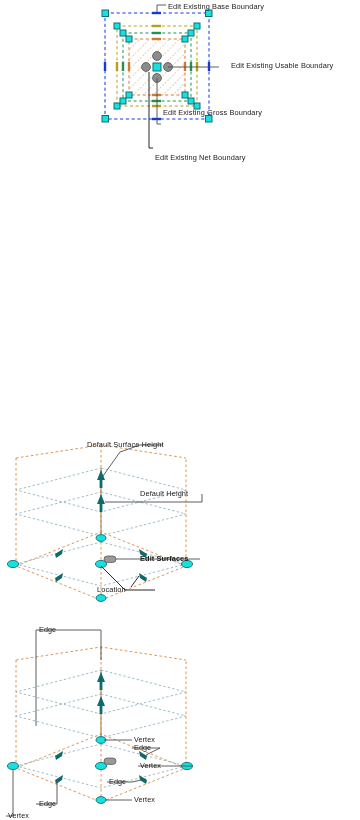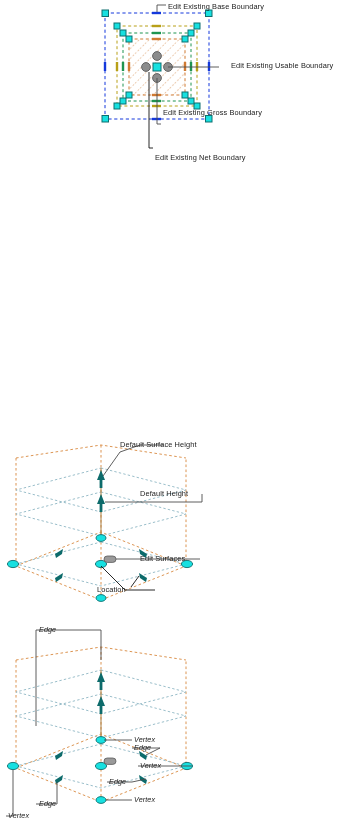--- a/index.html
+++ b/index.html
@@ -12,21 +12,21 @@
   svg{display:block;}
   .lbl{
     position:absolute;
     font-family:"Liberation Sans","DejaVu Sans",sans-serif;
     font-size:7.4px;
     line-height:9px;
     color:#1a1a1a;
     white-space:nowrap;
     letter-spacing:.1px;
   }
-  .lbl-sm{font-size:7.2px;font-style:italic;}
+  .lbl-sm{font-size:7.2px;}
 </style>
 </head>
 <body>
 
 <div class="stage">
 
 <svg width="360" height="820" viewBox="0 0 360 820" shape-rendering="geometricPrecision">
 
   <defs>
     <pattern id="hatch" width="7" height="7" patternTransform="rotate(45)" patternUnits="userSpaceOnUse">
@@ -212,23 +212,23 @@
       <path d="M13,770 L13,816 L6,816"></path>
     </g>
   </g>
 </svg>
 
 <div class="lbl" style="left:168px;top:2px;">Edit Existing Base Boundary</div>
 <div class="lbl" style="left:231px;top:61px;">Edit Existing Usable Boundary</div>
 <div class="lbl" style="left:163px;top:108px;">Edit Existing Gross Boundary</div>
 <div class="lbl" style="left:155px;top:144px;margin-top:9px;">Edit Existing Net Boundary</div>
 
-<div class="lbl" style="left:120px;top:440px;">Default Surface Height</div>
+<div class="lbl" style="left:87px;top:440px;">Default Surface Height</div>
 <div class="lbl" style="left:140px;top:489px;">Default Height</div>
-<div class="lbl" style="left:140px;top:554px;">Edit Surfaces</div>
+<div class="lbl" style="left:140px;top:554px;font-weight:bold;">Edit Surfaces</div>
 <div class="lbl" style="left:97px;top:585px;text-align:right;">Location</div>
 
 <div class="lbl lbl-sm" style="left:39px;top:625px;">Edge</div>
 <div class="lbl lbl-sm" style="left:134px;top:735px;">Vertex</div>
 <div class="lbl lbl-sm" style="left:134px;top:743px;">Edge</div>
 <div class="lbl lbl-sm" style="left:140px;top:761px;">Vertex</div>
 <div class="lbl lbl-sm" style="left:109px;top:777px;">Edge</div>
 <div class="lbl lbl-sm" style="left:134px;top:795px;">Vertex</div>
 <div class="lbl lbl-sm" style="left:39px;top:799px;">Edge</div>
 <div class="lbl lbl-sm" style="left:8px;top:811px;">Vertex</div>

